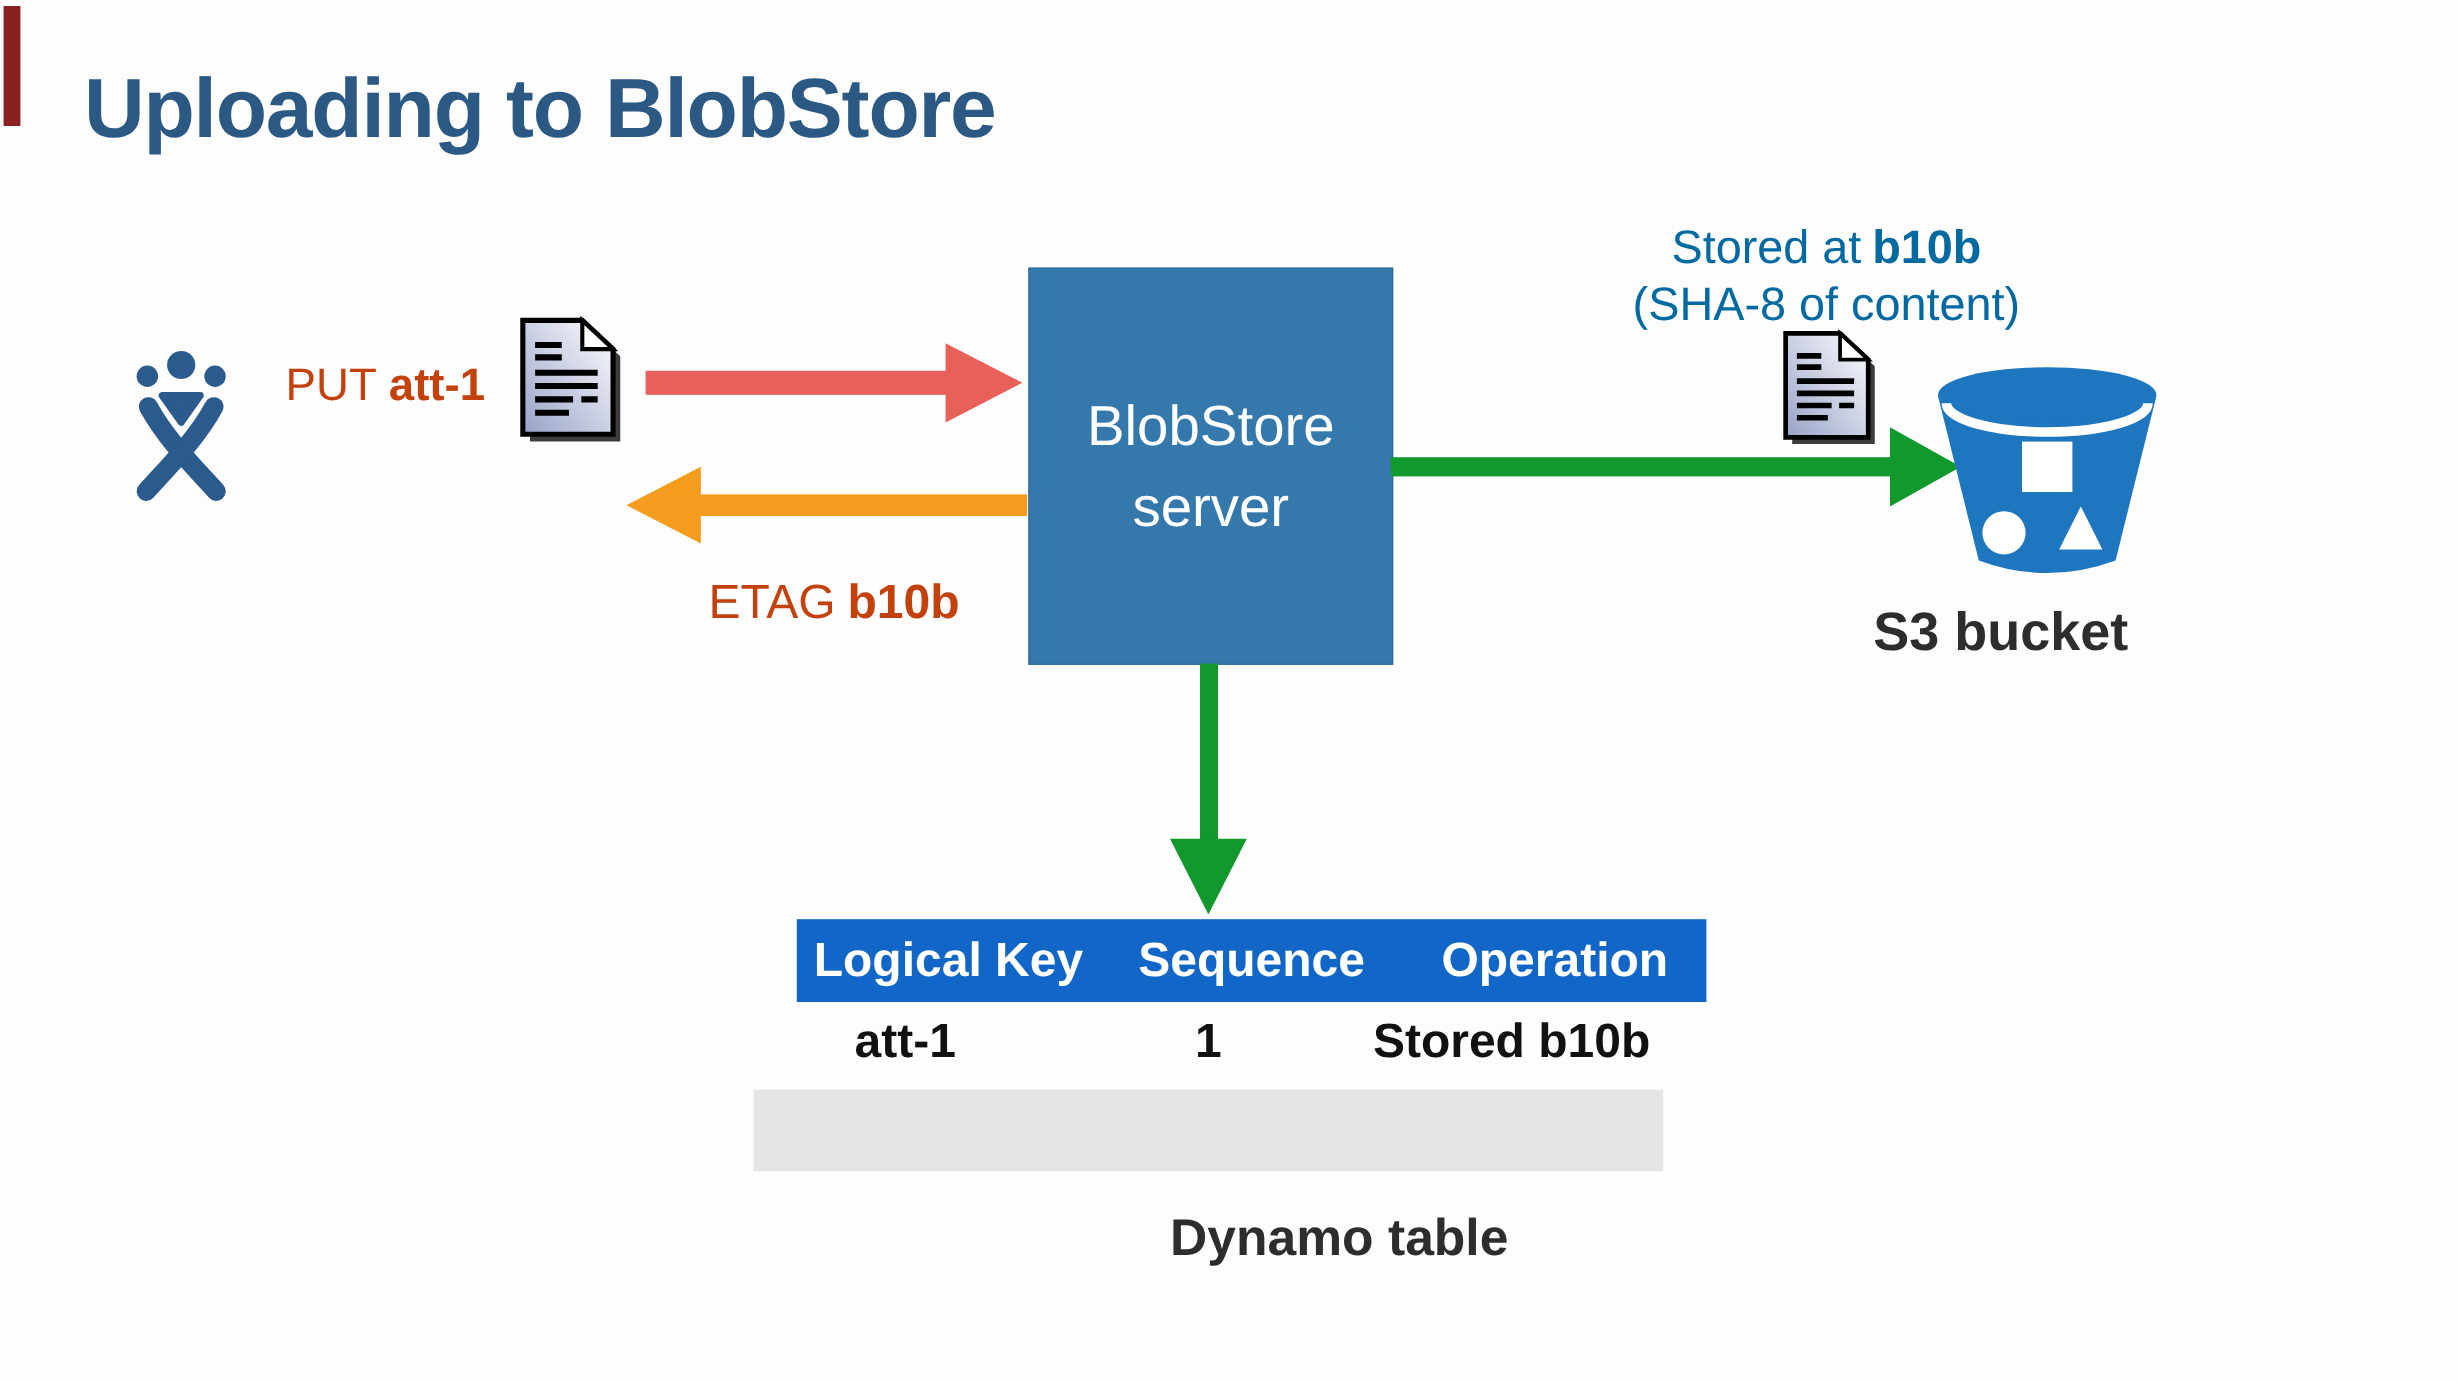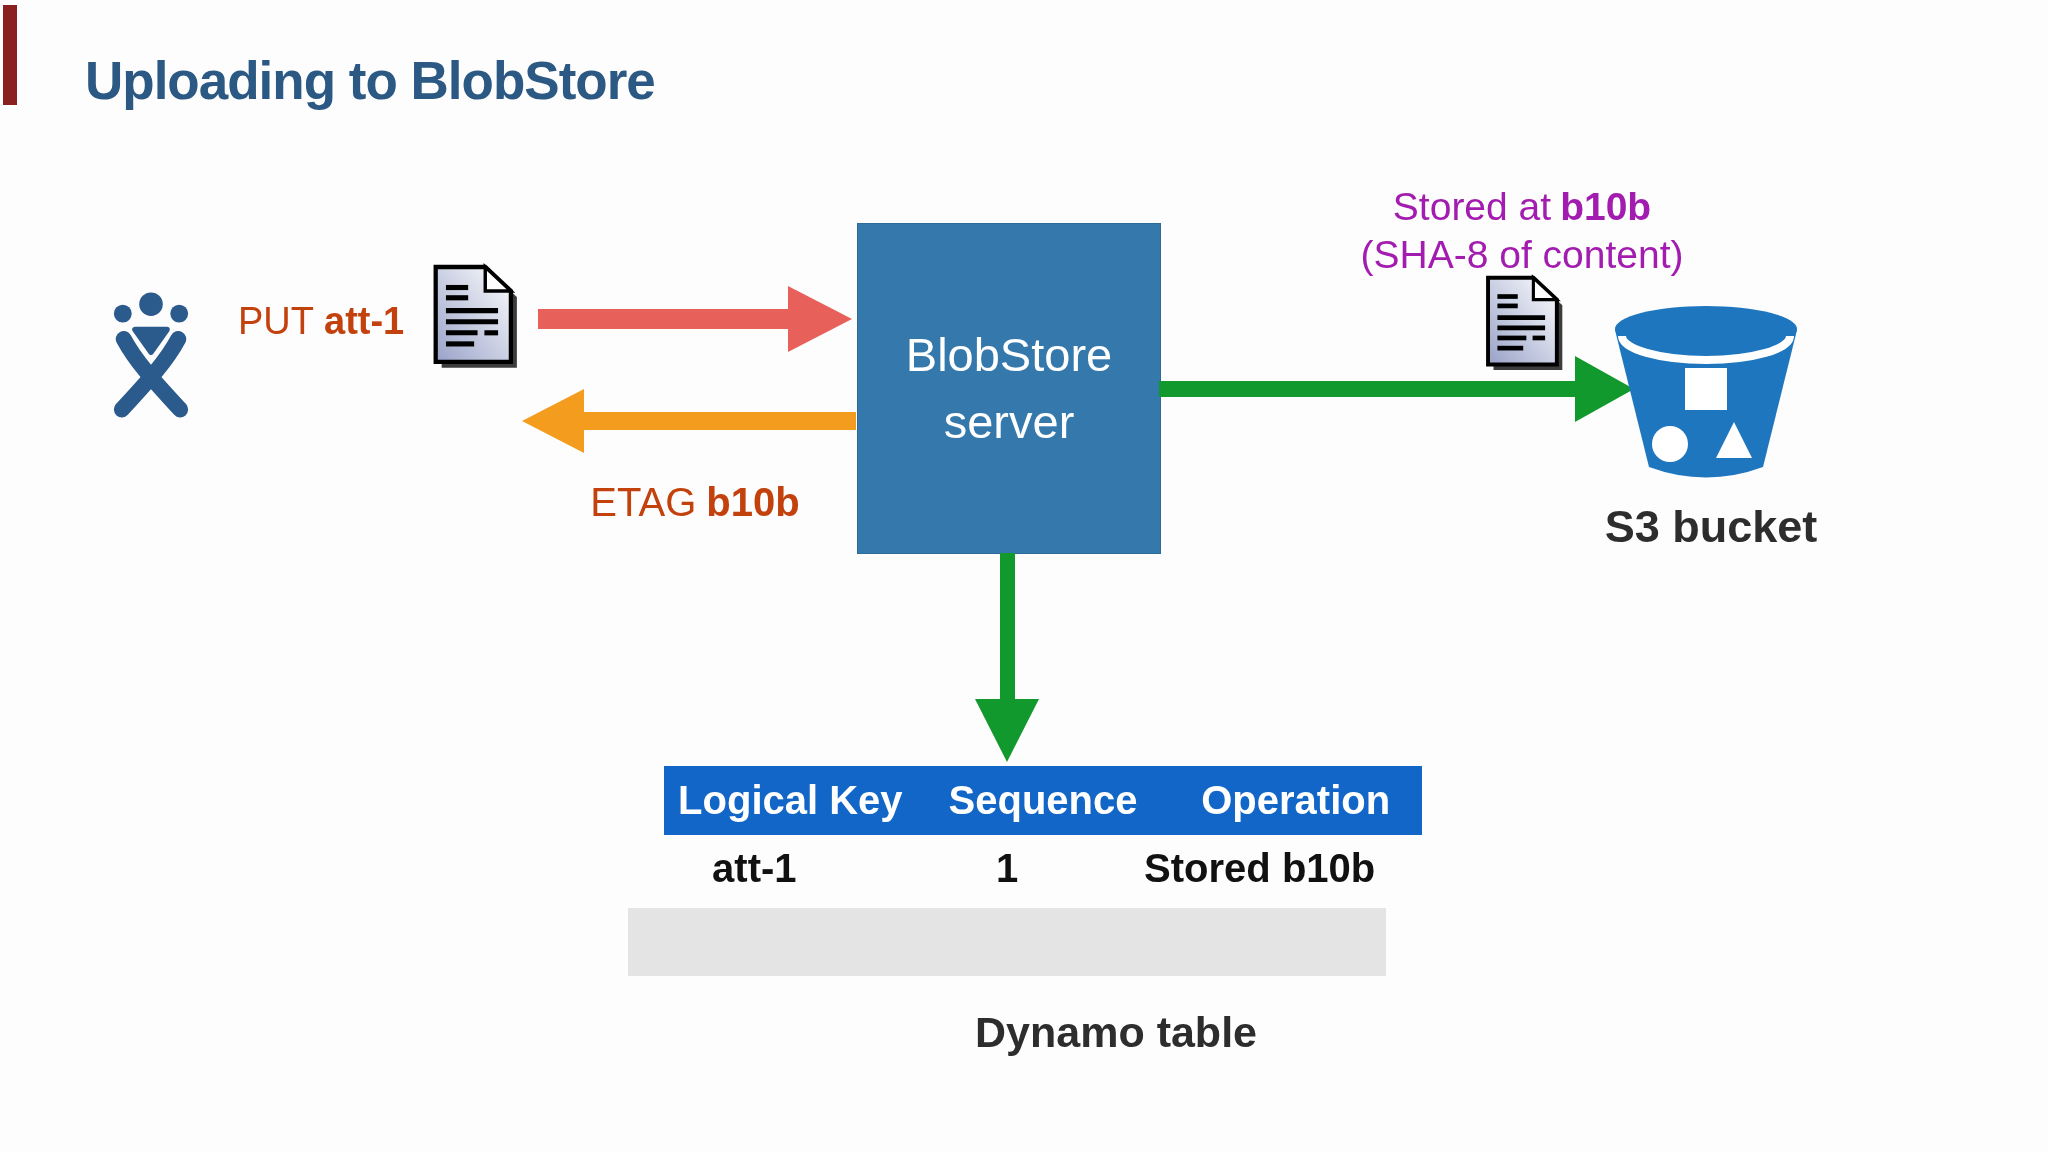--- a/index.html
+++ b/index.html
@@ -8,23 +8,22 @@
     background:#fdfdfd; font-family:"Liberation Sans", sans-serif; color:#333;
   }
   .abs{position:absolute;}
 
   
   #corner-artifact{left:3px;top:5px;width:14px;height:100px;background:var(--artifact_red,#8b2020);}
 
   
   #page-title{
     left:70px; top:50px; width:1100px;
-    font-size:53px; font-weight:bold; letter-spacing:-1px;
+    font-size:70px; font-weight:bold; letter-spacing:-1px;
     color:var(--title,#2b5983);
-    margin-left:15px;
   }
 
   
   #put-label{left:238px; top:300px; font-size:38px; color:#c2410c; white-space:nowrap;}
   #put-label .b{font-weight:bold; margin-left:10px;}
 
   
   #etag-label{left:557px; top:480px; width:276px; text-align:center; font-size:40px; color:#c2410c; white-space:nowrap;}
   #etag-label .b{font-weight:bold; margin-left:10px;}
 
@@ -59,30 +58,30 @@
   
   #server-box{
     left:857px; top:223px; width:304px; height:331px;
     background:var(--server_box,#3578ab); border:1px solid #2d6b99; box-sizing:border-box;
     display:flex; flex-direction:column; align-items:center; justify-content:center;
     color:var(--server_text,#fff); font-size:47px; line-height:1.42; text-align:center;
   }
 
   
   #stored-note{left:1302px; top:183px; width:440px; text-align:center;
-    font-size:39px; line-height:1.22; color:#a21caf; white-space:nowrap;}
+    font-size:39px; line-height:1.22; color:#0369a1; white-space:nowrap;}
   #stored-note .b{font-weight:bold; margin-left:9px;}
 
   
   #jira-icon{left:104px; top:290px; width:94px; height:128px;}
   #doc-icon-1{left:428px; top:258px; width:94px; height:118px;}
   #doc-icon-2{left:1481px; top:270px; width:86px; height:107px;}
   #bucket-icon{left:1612px; top:304px; width:188px; height:178px;}
 
-  #s3-label{left:1561px; top:501px; width:300px; text-align:center;
+  #s3-label{left:1561px; top:501px; width:300px; 
     font-size:45px; font-weight:bold; color:#2d2d2d;}
 
   
   #dynamo-header{left:664px; top:766px; width:758px; height:69px;
     background:var(--table_header,#1166c7); display:flex; align-items:center;}
   #dynamo-header .cell{flex:1; text-align:center; color:var(--table_header_text,#fff);
     font-size:40px; font-weight:bold;}
   #dynamo-row{left:628px; top:835px; width:758px; height:66px; display:flex; align-items:center;}
   #dynamo-row .cell{flex:1; text-align:center; color:#111; font-size:40px; font-weight:bold;}
   #dynamo-empty-row{left:628px; top:908px; width:758px; height:68px; background:var(--row_gray,#e4e4e4);}

